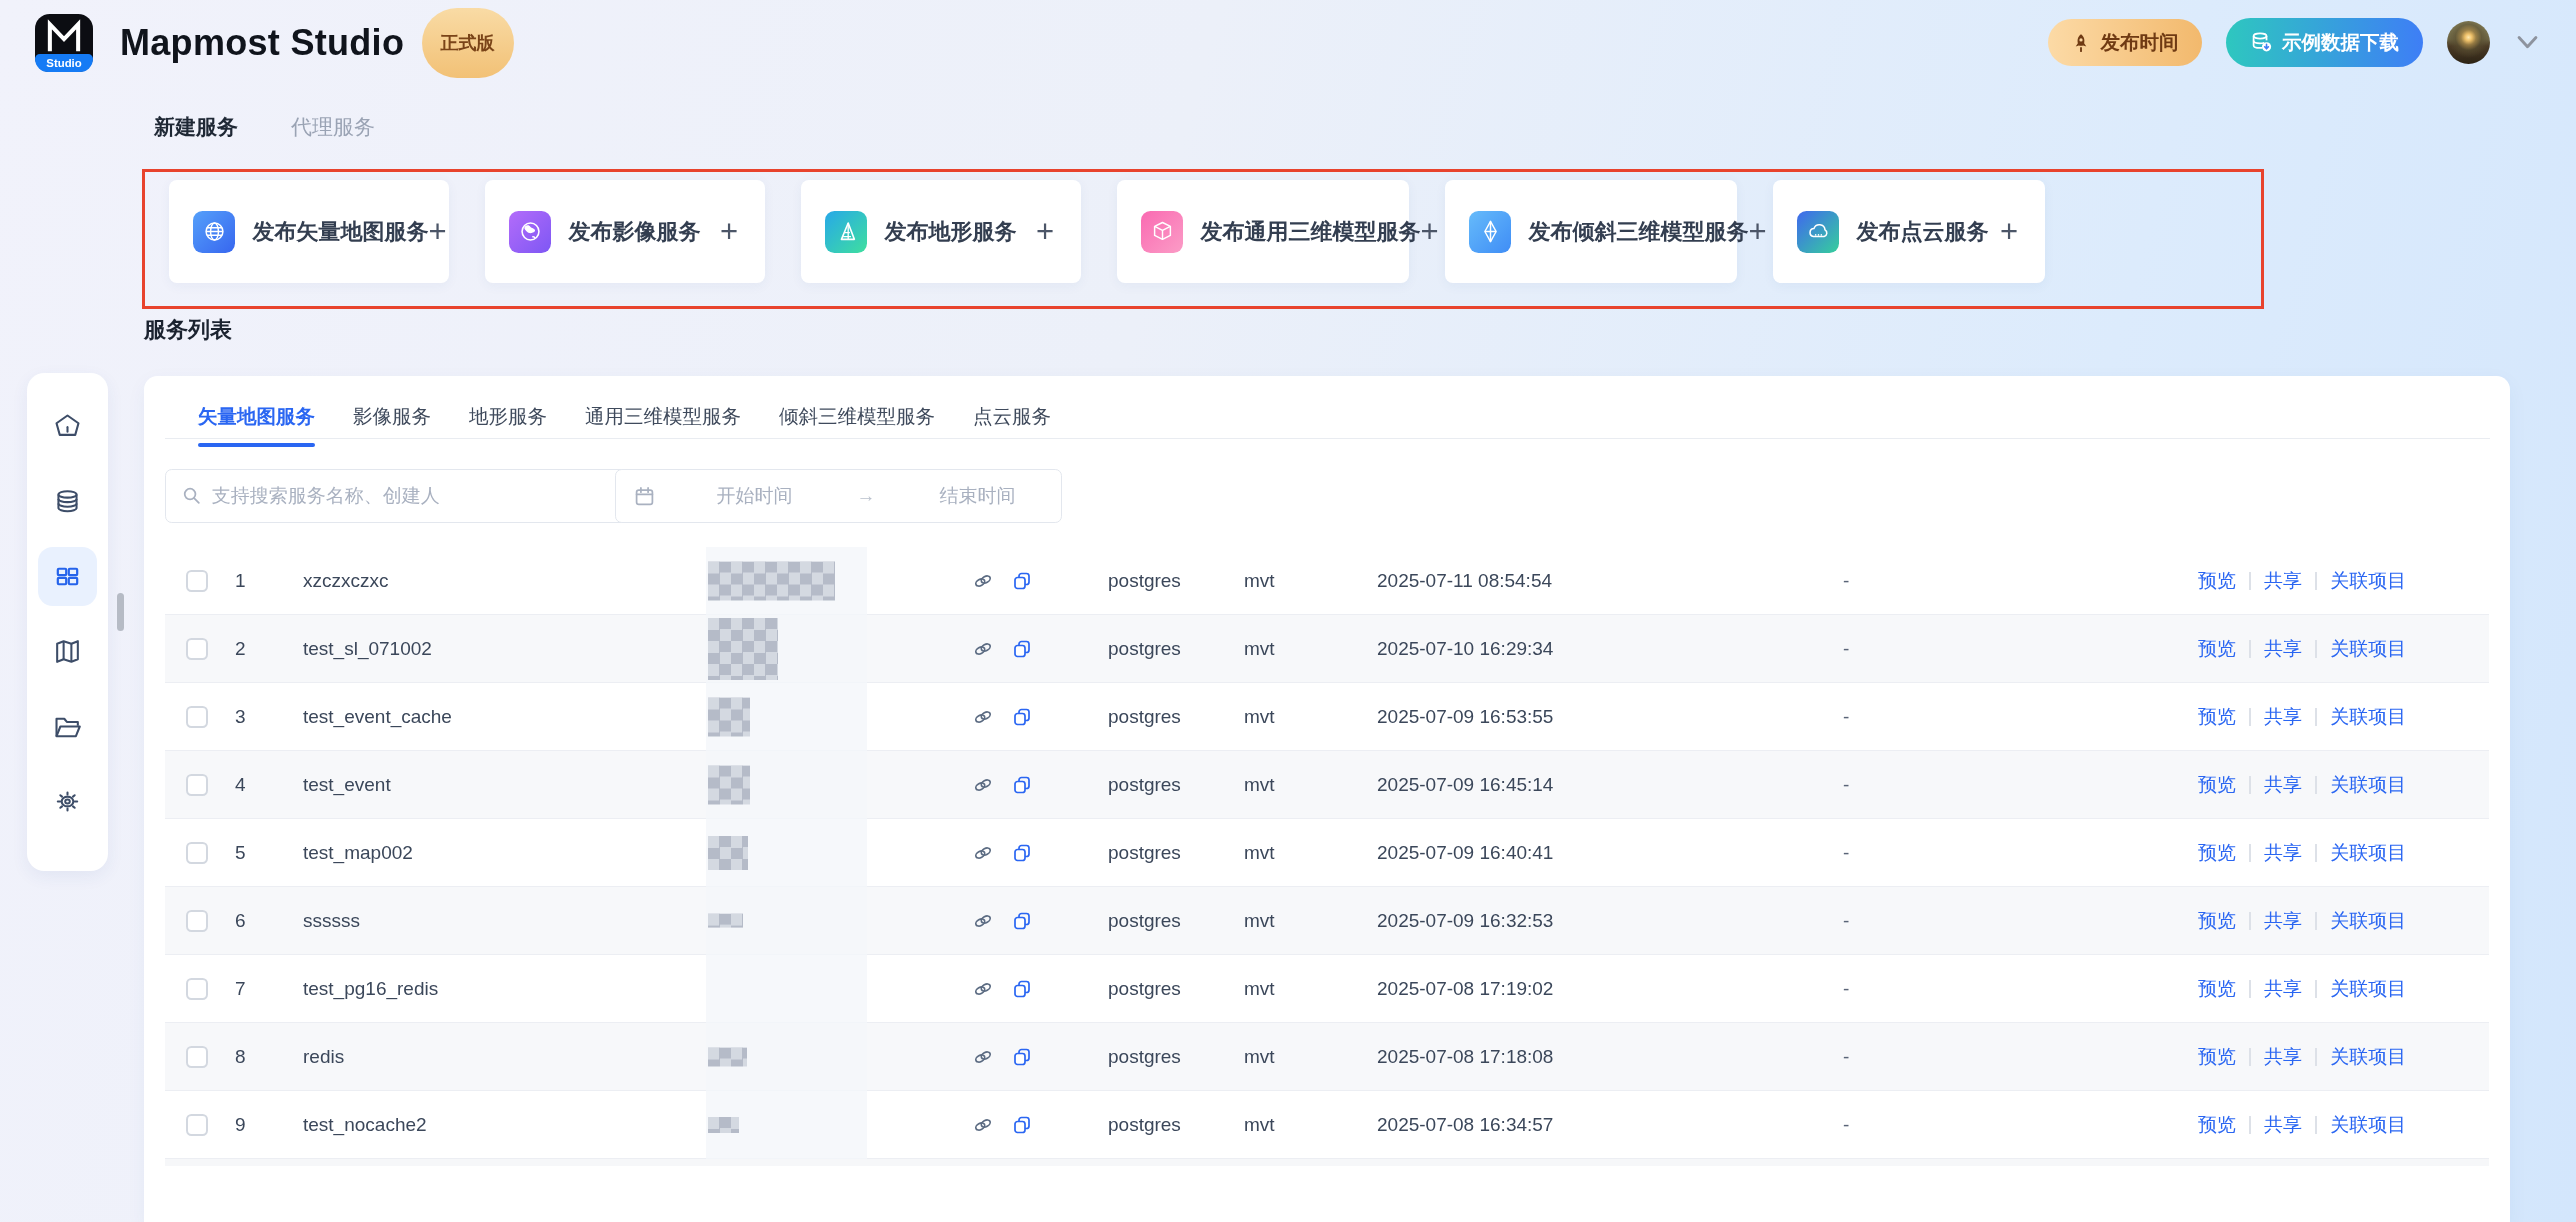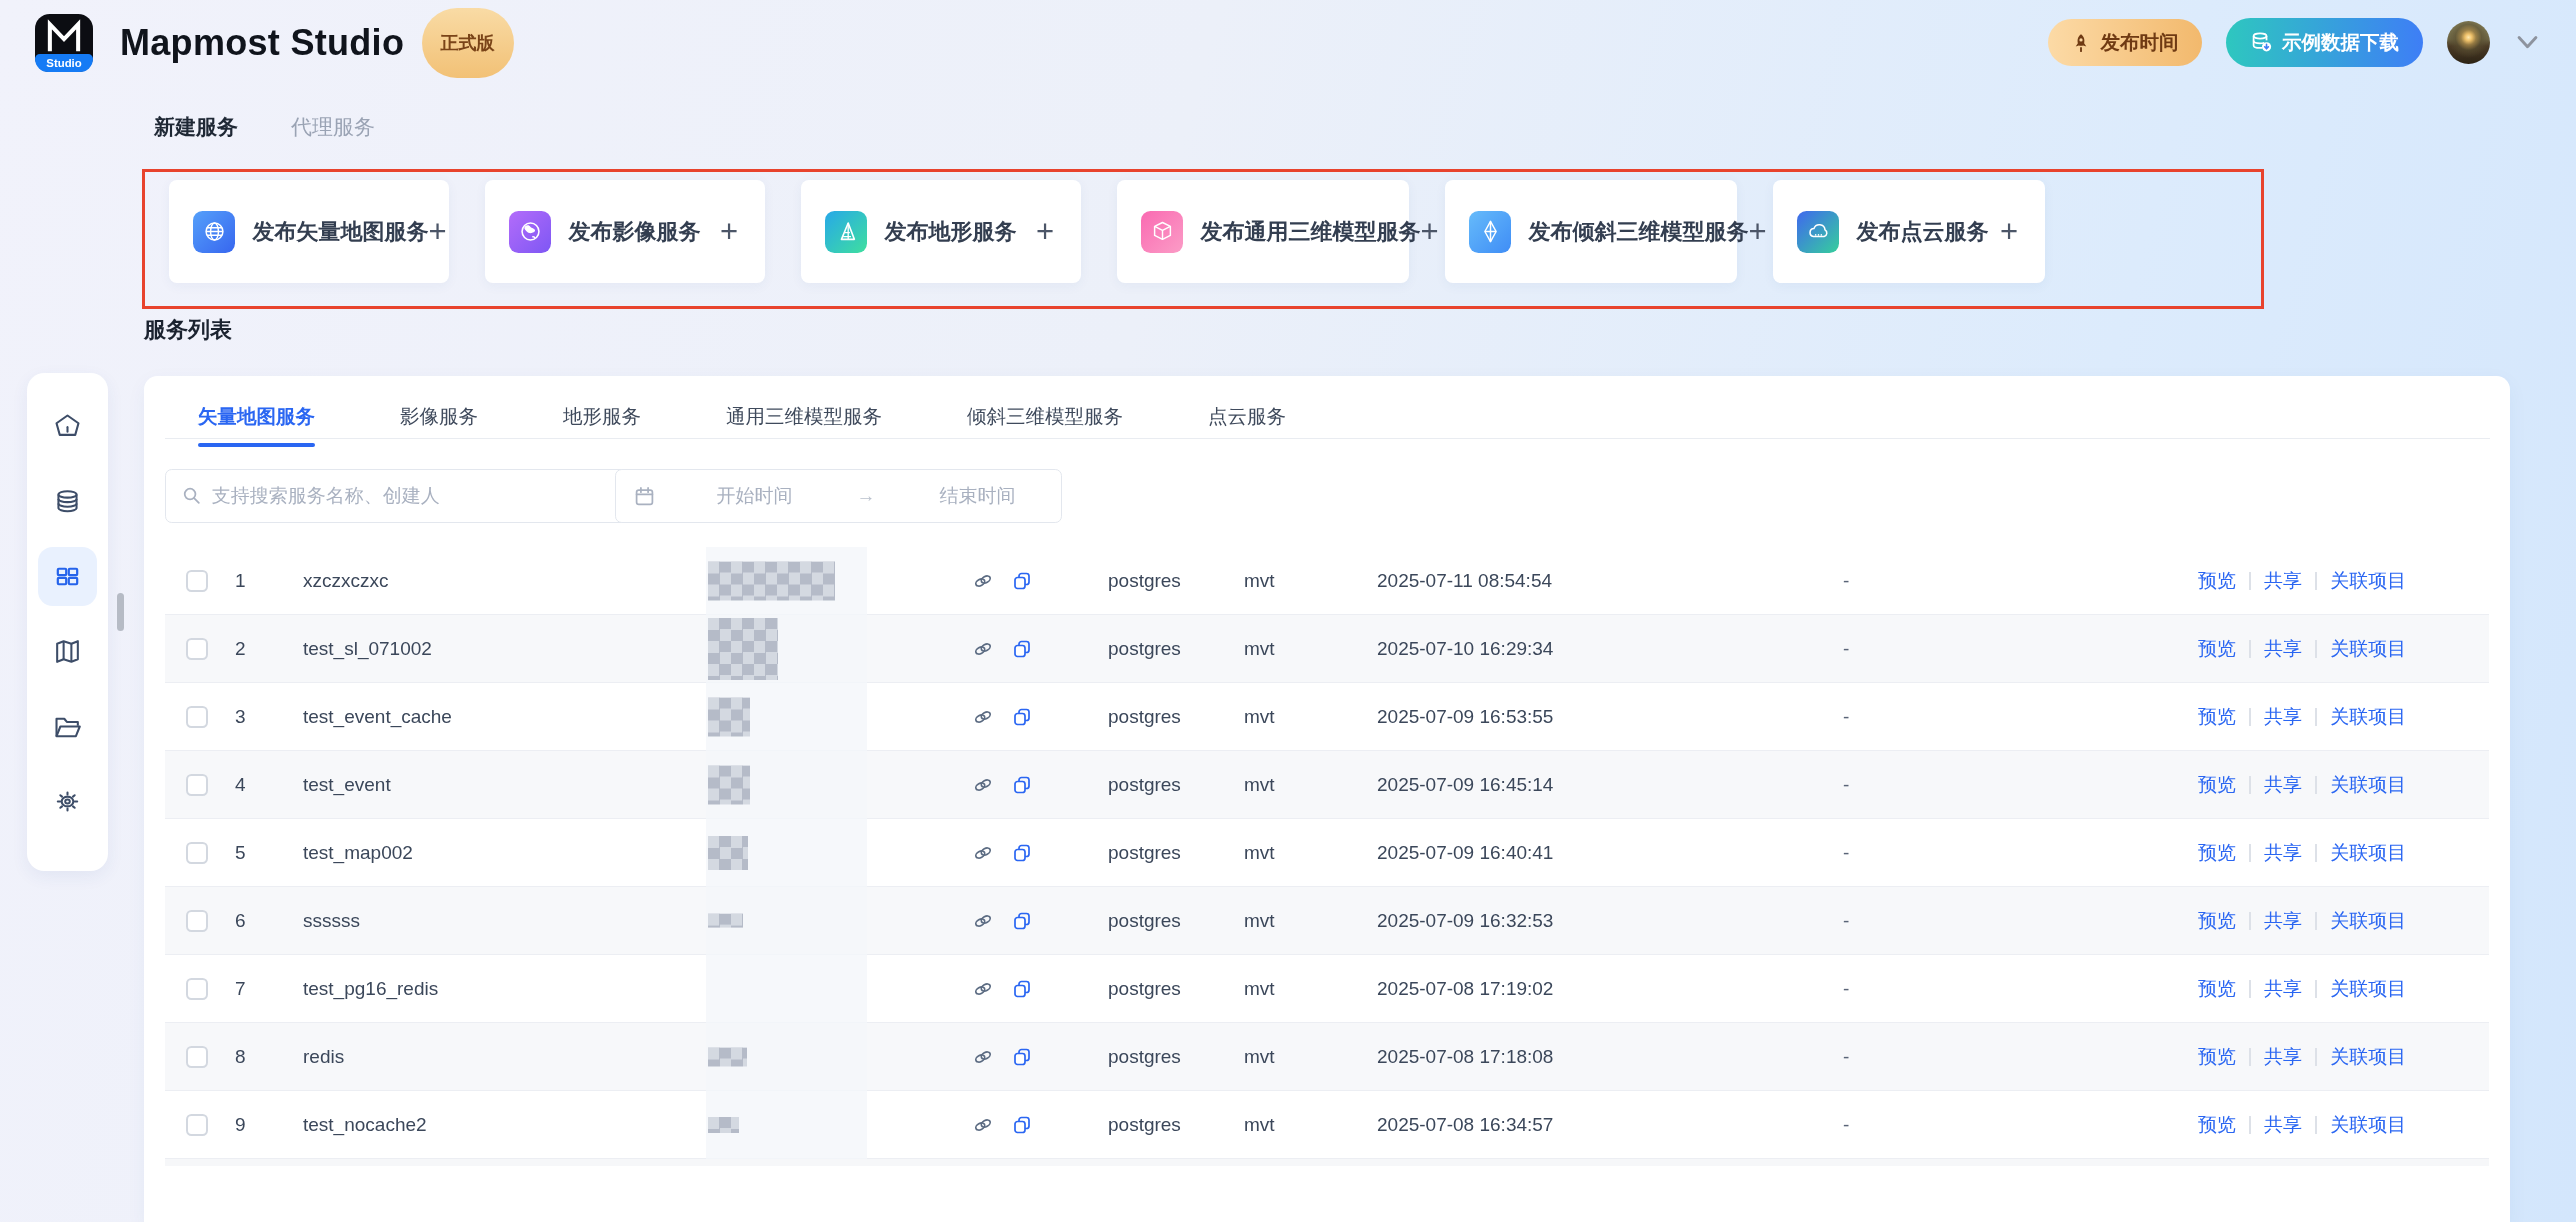--- a/index.html
+++ b/index.html
@@ -47,21 +47,21 @@
   .section-title { position:absolute; left:144px; top:315px; font-size:22px; font-weight:700; color:#1b2330; }
   
   .sidebar { position:absolute; left:27px; top:373px; width:81px; height:498px; background:#fff; border-radius:17.4px;
     box-shadow:0 5.4px 17.4px rgba(40,70,140,.07); padding-top:24px; display:flex; flex-direction:column; align-items:center; z-index:3; }
   .side-item { width:59px; height:59px; margin-bottom:16px; border-radius:14.8px; display:flex; align-items:center; justify-content:center; cursor:pointer; }
   .side-item.active { background:#e9f1fe; }
   .scroll-thumb { position:absolute; left:117px; top:593px; width:7.4px; height:38px; border-radius:4px; background:#b6bbc5; z-index:4; }
   
   .panel { position:absolute; left:144px; top:376px; width:2366px; height:847px; background:#fff;
     border-radius:13.4px 13.4px 0 0; box-shadow:0 6.7px 20px rgba(40,70,140,.05); z-index:2; }
-  .panel-tabs { position:absolute; left:54px; top:27px; display:flex; gap:85px; }
+  .panel-tabs { position:absolute; left:54px; top:27px; display:flex; gap:38px; }
   .panel-tab { font-size:19.5px; font-weight:500; color:#3f4a5c; cursor:pointer; padding-bottom:17.4px; position:relative; }
   .panel-tab.active { color:#2a66f2; font-weight:700; }
   .panel-tab.active::after { content:""; position:absolute; left:0; right:0; bottom:0; height:4px; border-radius:2px; background:#2a66f2; }
   .tabs-line { position:absolute; left:21px; right:20px; top:62px; height:1.3px; background:#e9ecf1; }
   .search-box { position:absolute; left:21px; top:93px; width:497px; height:54px; border:1.3px solid #e3e7ee; border-radius:6.7px;
     display:flex; align-items:center; padding:0 14.8px; gap:9.4px; background:#fff; }
   .search-box .ph { font-size:19px; color:#a9b1c0; }
   .date-box { position:absolute; left:471px; top:93px; width:447px; height:54px; border:1.3px solid #e3e7ee; border-radius:6.7px;
     display:flex; align-items:center; padding:0 17.4px; background:#fff;gap:32px; }
   .date-box .ph { flex:1; text-align:center; font-size:19px; color:#a9b1c0; }

